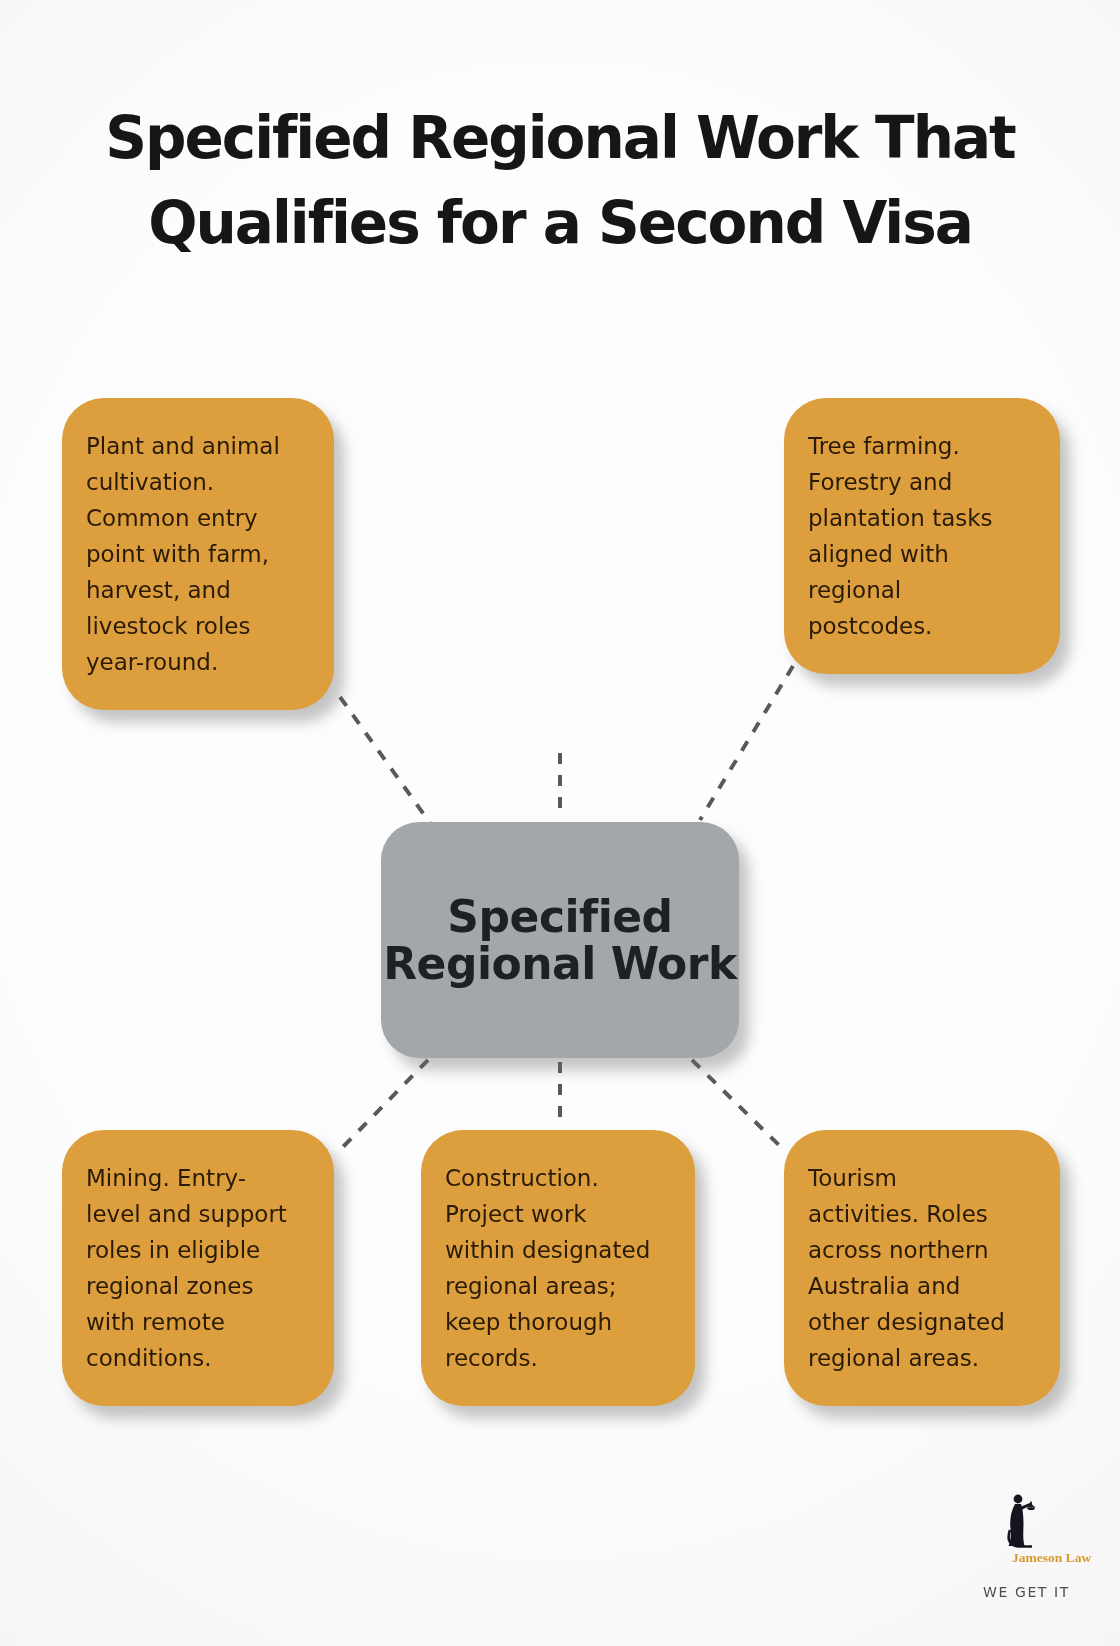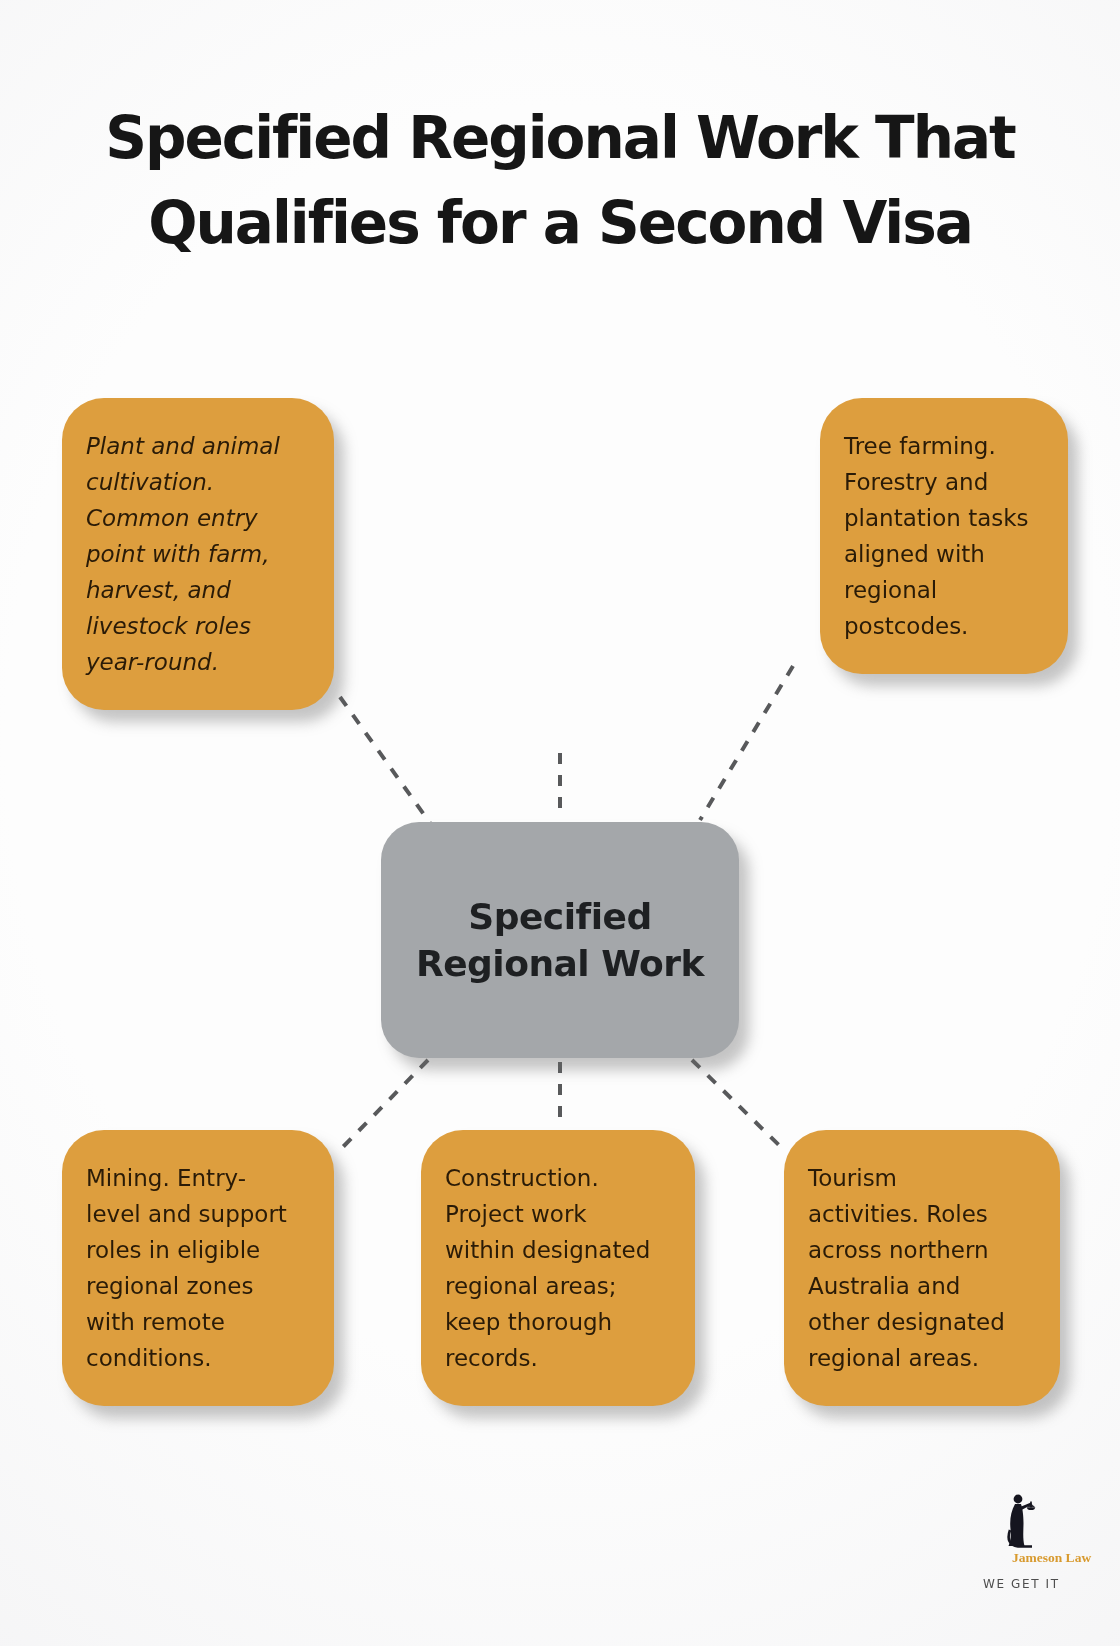--- a/index.html
+++ b/index.html
@@ -38,40 +38,40 @@
     position: absolute;
     z-index: 2;
     background: #DD9E3E;
     border-radius: 42px;
     box-shadow: 10px 12px 14px rgba(110,110,110,0.40);
     padding: 30px 24px;
     font-size: 23px;
     line-height: 36px;
     color: #2A1B07;
   }
-  .node-a { left: 62px;  top: 398px;  width: 272px; font-style: italic; }
+  .node-a { left: 62px;  top: 398px;  width: 272px; }
   .node-b { left: 421px; top: 398px;  width: 274px; }
-  .node-c { left: 784px; top: 398px;  width: 248px; margin-left: 36px; }
+  .node-c { left: 784px; top: 398px;  width: 276px; }
   .node-d { left: 62px;  top: 1130px; width: 272px; }
   .node-e { left: 421px; top: 1130px; width: 274px; }
   .node-f { left: 784px; top: 1130px; width: 276px; }
 
   .center-node {
     position: absolute;
     z-index: 2;
     left: 381px; top: 822px;
     width: 358px; height: 236px;
     background: #A4A7AA;
     border-radius: 38px;
     box-shadow: 10px 12px 14px rgba(110,110,110,0.40);
     display: flex;
     align-items: center;
     justify-content: center;
     text-align: center;
-    font-size: 36px;
+    font-size: 44px;
     line-height: 47px;
     font-weight: 700;
     letter-spacing: -0.5px;
     color: #1E2022;
   }
 
   .logo {
     position: absolute;
     z-index: 2;
     left: 972px; top: 1494px;
@@ -81,26 +81,26 @@
   .logo-figure { display: block; margin: 0 auto 2px auto; }
   .logo-name {
     font-family: "Liberation Serif", "DejaVu Serif", serif;
     font-weight: 700;
     font-size: 13.5px;
     color: #D89A2E;
     white-space: nowrap;
     margin-left: 40px;
   }
   .logo-tagline {
-    font-size: 12px;
+    font-size: 14px;
     letter-spacing: 1.6px;
     color: #4E4E4E;
     text-align: left;
     padding-left: 11px;
-    margin-top: 11px;
+    margin-top: 18px;
     white-space: nowrap;
   }
 </style>
 </head>
 <body>
 
 <div class="canvas">
 
   <h1 class="title prelines">Specified Regional Work That
 Qualifies for a Second Visa</h1>

